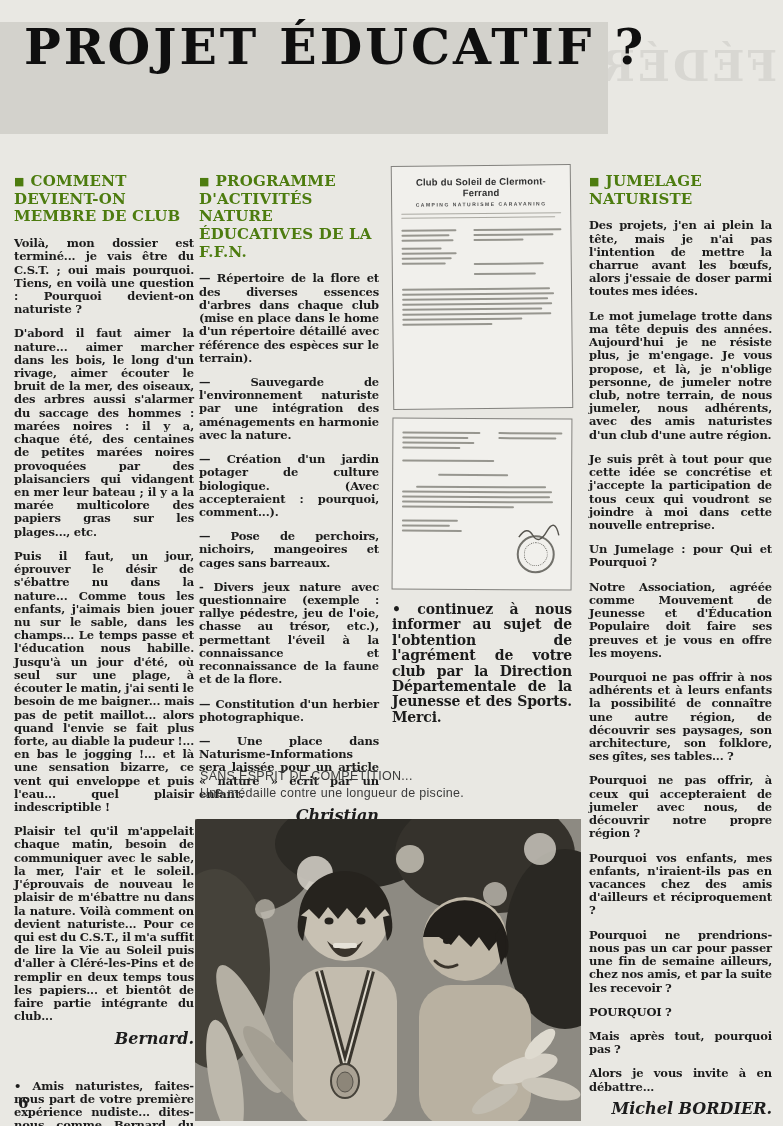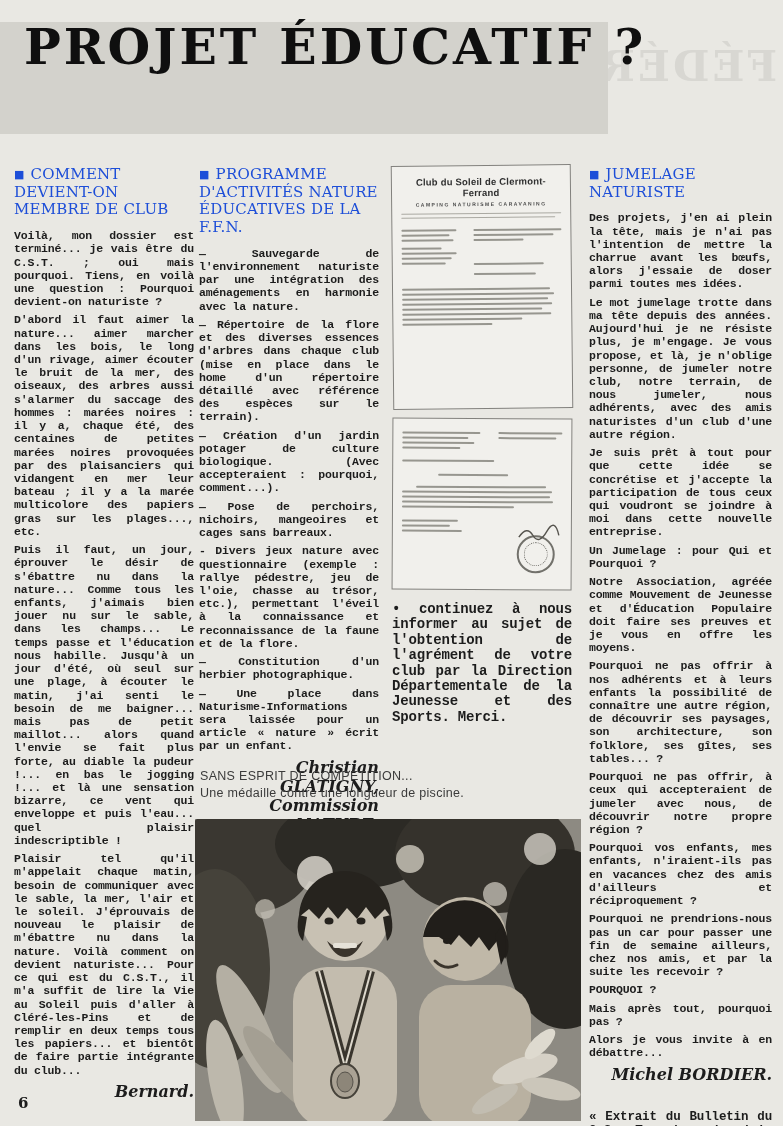--- a/index.html
+++ b/index.html
@@ -9,26 +9,26 @@
   .masthead{position:absolute;left:0;top:22px;width:608px;height:112px;background:#d3d2cc;
             padding-left:24px;box-sizing:border-box;}
   .mast-title{font-size:49px;font-weight:700;letter-spacing:3px;line-height:1.04;color:#0f0f0f;
               white-space:nowrap;}
   .mast-sub{font-size:32px;font-weight:700;letter-spacing:1px;color:#0f0f0f;margin-top:2px;}
   .ghost{position:absolute;top:42px;right:6px;transform:scaleX(-1);font-size:42px;font-weight:700;
          color:rgba(70,70,70,0.10);letter-spacing:3px;}
   
   .col{position:absolute;top:165px;width:180px;}
   #col1{left:14px;} #col2{left:199px;} #col3{left:392px;} #col4{left:589px;width:183px;}
-  .heading{font-size:15px;font-weight:400;line-height:1.18;letter-spacing:0.2px;color:#1d4ed8;
-           margin:1px 0 10px 0;}
+  .heading{font-size:15px;font-weight:700;line-height:1.18;letter-spacing:0.2px;color:#4d7c0f;
+           margin:8px 0 10px 0;}
   .heading .sq{font-size:11px;margin-right:6px;position:relative;top:-1px;}
   .it{font-style:italic;}
   .body p{font-size:11.5px;font-weight:700;line-height:1.15;text-align:justify;
-          letter-spacing:-0.15px;word-spacing:-0.3px;margin:4px 0 5px 0;font-family:Liberation Mono, monospace;}
+          letter-spacing:-0.15px;word-spacing:-0.3px;margin:11px 0 5px 0;}
   .sig{font-size:16px;font-weight:700;font-style:italic;text-align:right;margin-top:4px;}
   .note1{margin-top:32px !important;}
   .label-heading{font-size:17px;font-weight:700;margin:12px 0 8px 0;}
   .label-text{font-family:"Liberation Sans",sans-serif;font-style:italic;font-weight:400;
               font-size:10px;line-height:1.25;color:#3e3e3e;text-align:justify;}
   
   .letter{background:#f1f0ec;border:1px solid #82817d;position:relative;box-sizing:border-box;
           padding:10px 9px;}
   .letter1{height:244px;margin-bottom:9px;transform:rotate(-0.6deg);}
   .letter2{height:172px;transform:rotate(0.3deg);margin-bottom:12px;}
@@ -69,22 +69,22 @@
     <p>Voilà, mon dossier est terminé... je vais être du C.S.T. ; oui mais pourquoi. Tiens, en voilà une question : Pourquoi devient-on naturiste ?</p>
     <p>D'abord il faut aimer la nature... aimer marcher dans les bois, le long d'un rivage, aimer écouter le bruit de la mer, des oiseaux, des arbres aussi s'alarmer du saccage des hommes : marées noires : il y a, chaque été, des centaines de petites marées noires provoquées par des plaisanciers qui vidangent en mer leur bateau ; il y a la marée multicolore des papiers gras sur les plages..., etc.</p>
     <p>Puis il faut, un jour, éprouver le désir de s'ébattre nu dans la nature... Comme tous les enfants, j'aimais bien jouer nu sur le sable, dans les champs... Le temps passe et l'éducation nous habille. Jusqu'à un jour d'été, où seul sur une plage, à écouter le matin, j'ai senti le besoin de me baigner... mais pas de petit maillot... alors quand l'envie se fait plus forte, au diable la pudeur !... en bas le jogging !... et là une sensation bizarre, ce vent qui enveloppe et puis l'eau... quel plaisir indescriptible !</p>
     <p>Plaisir tel qu'il m'appelait chaque matin, besoin de communiquer avec le sable, la mer, l'air et le soleil. J'éprouvais de nouveau le plaisir de m'ébattre nu dans la nature. Voilà comment on devient naturiste... Pour ce qui est du C.S.T., il m'a suffit de lire la Vie au Soleil puis d'aller à Cléré-les-Pins et de remplir en deux temps tous les papiers... et bientôt de faire partie intégrante du club...</p>
     <div class="sig">Bernard.</div>
     <p class="note1">• Amis naturistes, faites-nous part de votre première expérience nudiste... dites-nous comme Bernard du C.S. Touraine, pourquoi vous êtes naturistes. Le Projet éducatif de la F.F.N. a besoin de vos expériences.</p>
   </div>
 
   <div class="col body" id="col2">
     <h2 class="heading"><span class="sq">■</span><span>PROGRAMME D'ACTIVITÉS NATURE ÉDUCATIVES DE LA F.F.N.</span></h2>
+    <p>— Répertoire de la flore et des diverses essences d'arbres dans chaque club (mise en place dans le home d'un répertoire détaillé avec référence des espèces sur le terrain).</p>
     <p>— Sauvegarde de l'environnement naturiste par une intégration des aménagements en harmonie avec la nature.</p>
-    <p>— Répertoire de la flore et des diverses essences d'arbres dans chaque club (mise en place dans le home d'un répertoire détaillé avec référence des espèces sur le terrain).</p>
     <p>— Création d'un jardin potager de culture biologique. (Avec accepteraient : pourquoi, comment...).</p>
     <p>— Pose de perchoirs, nichoirs, mangeoires et cages sans barreaux.</p>
     <p>- Divers jeux nature avec questionnaire (exemple : rallye pédestre, jeu de l'oie, chasse au trésor, etc.), permettant l'éveil à la connaissance et reconnaissance de la faune et de la flore.</p>
     <p>— Constitution d'un herbier photographique.</p>
     <p>— Une place dans Naturisme-Informations sera laissée pour un article « nature » écrit par un enfant.</p>
     <div class="sig">Christian GLATIGNY,</div>
     <div class="sig" style="margin-top:0">Commission NATURE.</div>
     <h2 class="label-heading"><span class="sq">■</span> <span>LABEL NATURE</span></h2>
     <div class="label-text">La commission Nature F.F.N. dont le coordonnateur est Christian Glatigny, administrateur F.F.N., a décerné au cours de l'été 1985 au Club Gymnique de l'ouest (44) le 1er label Nature. Vous l'avez lu dans notre dernier numéro, ce club dynamique privilégie les activités des enfants (voir p. 6 du n° 36). Félicitations ! (C.G.O., B.P. 674, 44018 Nantes Cedex).</div>
   </div>

